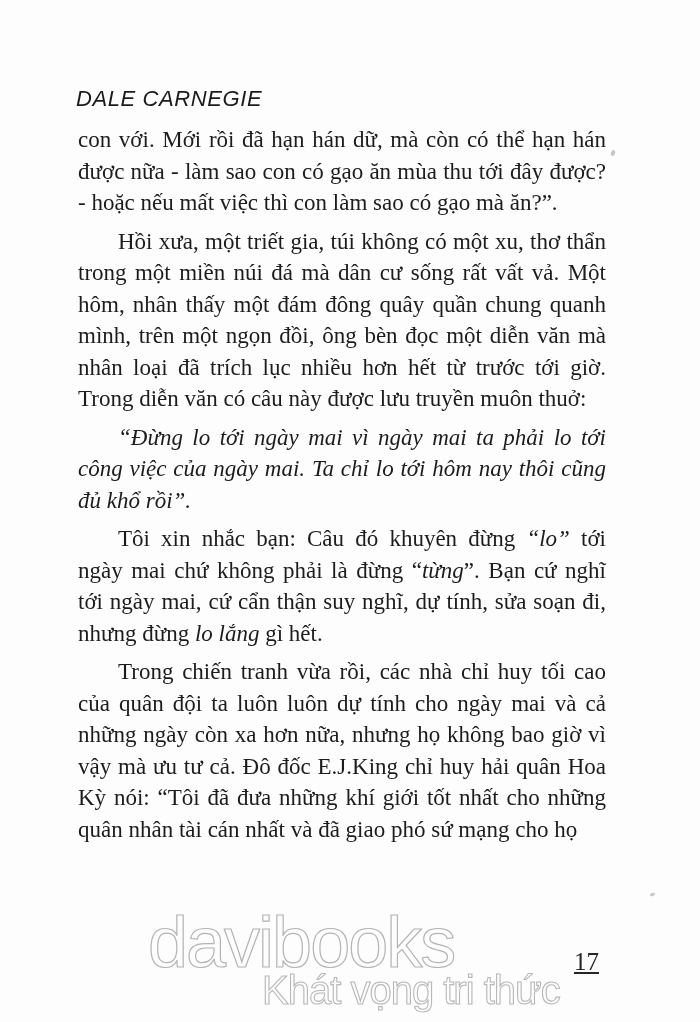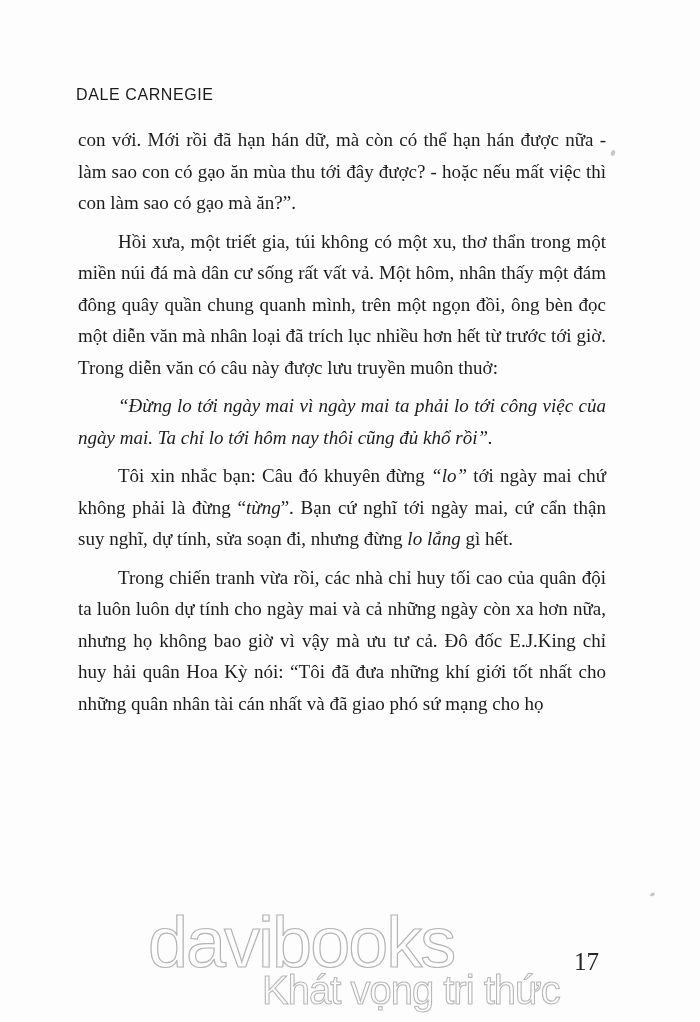--- a/index.html
+++ b/index.html
@@ -14,31 +14,32 @@
     background: #fdfdfd;
     overflow: hidden;
     font-family: "Liberation Serif", serif;
     color: #1d1d1d;
   }
   .page-header {
     position: absolute;
     left: 76px;
     top: 86px;
     font-family: "Liberation Sans", sans-serif;
-    font-size: 16px;
+    font-style: italic;
+    font-size: 22px;
     letter-spacing: 0.6px;
     color: #1b1b1b;
     white-space: nowrap;
   }
   .body-text {
     position: absolute;
     left: 78px;
     top: 124px;
     width: 528px;
-    font-size: 19px;
+    font-size: 23px;
     line-height: 31.5px;
     text-align: justify;
     color: #1c1c1c;
   }
   .body-text p {
     margin: 0 0 7px 0;
   }
   .body-text p.indent {
     text-indent: 40px;
   }
@@ -70,20 +71,21 @@
     -webkit-text-stroke: 1.1px #b8b8b8;
     white-space: nowrap;
     pointer-events: none;
   }
   .page-number {
     position: absolute;
     left: 574px;
     top: 948px;
     font-size: 25px;
     color: #262626;
+    text-decoration: underline;
   }
   .scan-speck {
     position: absolute;
     background: #9a9aa0;
     border-radius: 50%;
     opacity: 0.55;
   }
   .speck-1 { left: 611px; top: 150px; width: 4px; height: 6px; transform: rotate(20deg); }
   .speck-2 { left: 650px; top: 893px; width: 5px; height: 3px; transform: rotate(-15deg); }
 </style>

